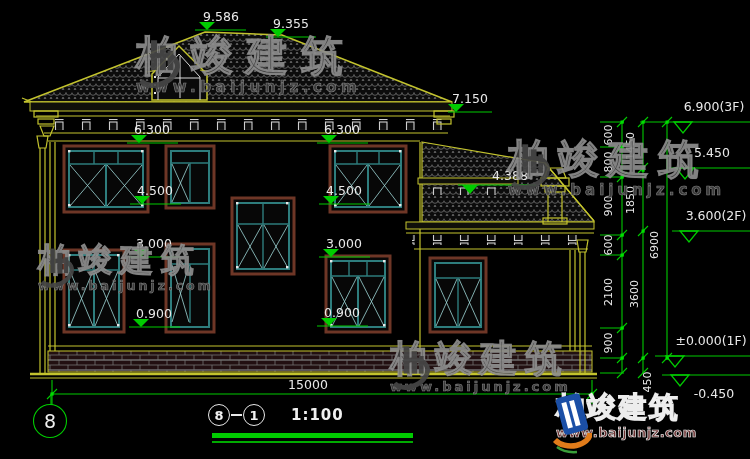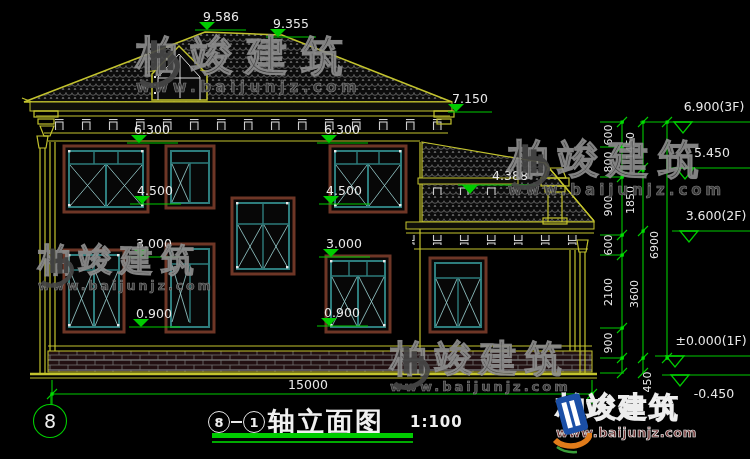--- a/index.html
+++ b/index.html
@@ -431,21 +431,20 @@
     <div class="wm-text">
       <div class="wm-brand" style="font-size:37px;letter-spacing:8px;">柏竣建筑</div>
       <div class="wm-url" style="font-size:13px;letter-spacing:3px;">www.baijunjz.com</div>
     </div>
   </div>
 
   <div id="title-strip">
     <span class="circ">8</span>
     <span class="tdash"></span>
     <span class="circ">1</span>
-    <span id="title-text">轴立面图</span>
     <span id="title-scale">1:100</span>
   </div>
   <div id="title-underline"></div>
   <div id="title-underline2"></div>
 
   <div id="br-logo">
     <svg width="40" height="66" viewBox="0 0 40 66">
       <g transform="rotate(-15 20 26)">
         <rect x="8" y="5" width="25" height="38" rx="4" fill="#1b4fa6"></rect>
         <rect x="13" y="11" width="5" height="26" fill="#ffffff"></rect>

